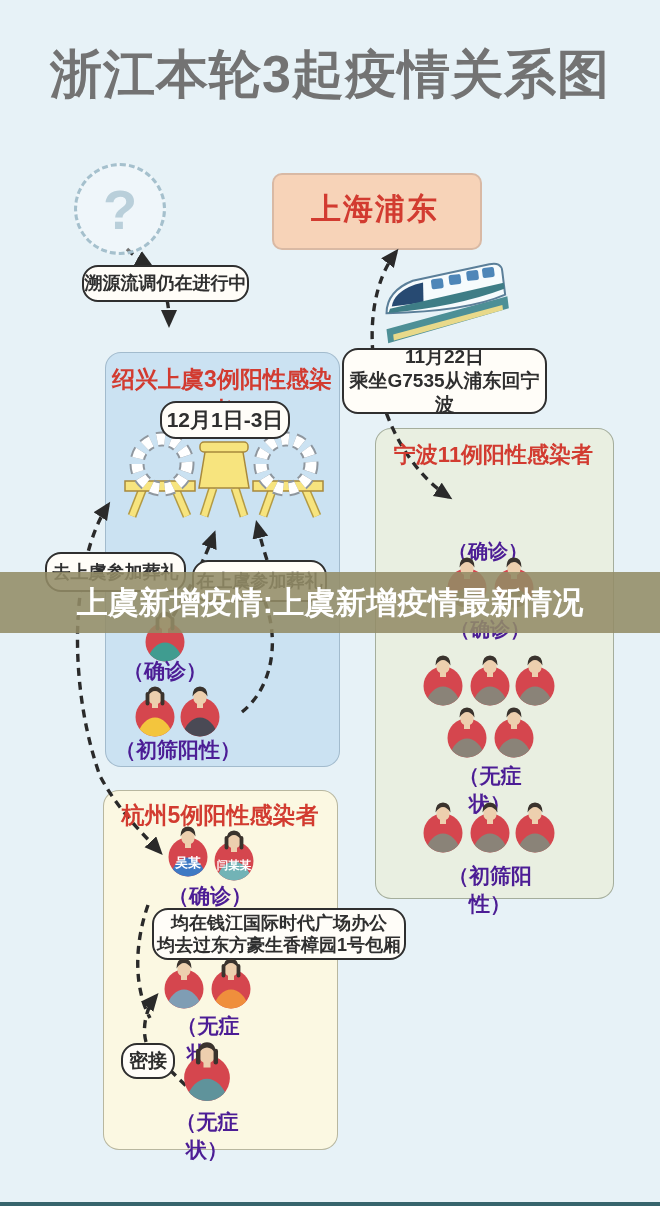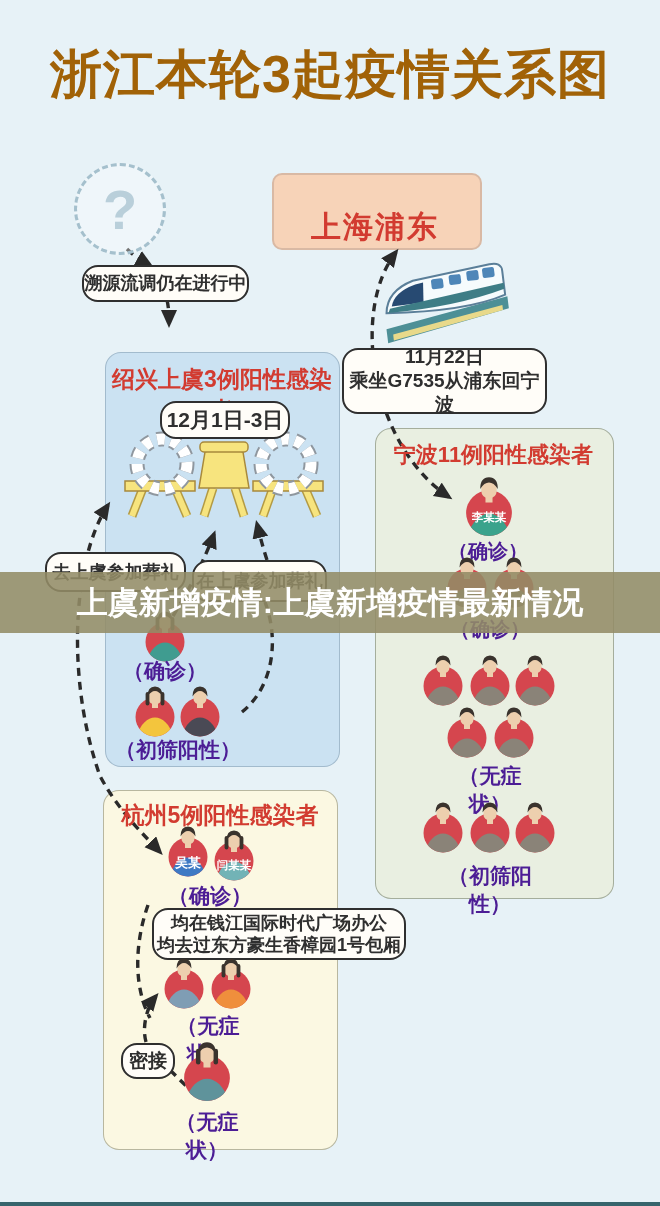--- a/index.html
+++ b/index.html
@@ -6,21 +6,21 @@
   body{font-family:"Liberation Sans","DejaVu Sans",sans-serif;}
   .canvas{position:relative;width:660px;height:1206px;background:#e7f2f7;overflow:hidden;}
   
   .layer{position:absolute;inset:0;}
   .layer-boxes{z-index:1;}
   .layer-arrows{z-index:2;}
   .layer-content{z-index:3;}
   .layer-band{z-index:4;}
   
   .main-title{position:absolute;left:0;top:40px;width:660px;text-align:center;
-    font-size:52px;font-weight:900;color:#a16207;letter-spacing:1px;}
+    font-size:52px;font-weight:900;color:#737373;letter-spacing:1px;}
   .sub-title{position:absolute;left:0;top:112px;width:660px;text-align:center;
     font-size:27px;font-weight:700;color:#4a80a8;}
   
   .qmark{position:absolute;left:74px;top:163px;width:86px;height:86px;border-radius:50%;
     border:3px dashed #a5c0cd;background:rgba(255,255,255,.35);
     display:flex;align-items:center;justify-content:center;
     font-size:56px;font-weight:900;color:#b9cfda;}
   
   .gbox{position:absolute;border-radius:16px;}
   .gbox-shaoxing{left:105px;top:352px;width:233px;height:413px;background:#cbe2f2;border:1.5px solid rgba(130,155,175,.55);}
@@ -29,21 +29,21 @@
   .gbox-shanghai{left:272px;top:173px;width:206px;height:73px;background:#f7d3b8;border:2px solid #d9b9a4;border-radius:10px;}
   
   .note{position:absolute;background:#fffdf8;border:2.5px solid #2f2f2f;border-radius:16px;
     color:#2f2f2f;font-weight:700;text-align:center;display:flex;flex-direction:column;
     align-items:center;justify-content:center;line-height:1.25;}
   
   .rtitle{position:absolute;text-align:center;font-weight:900;color:#d23b30;}
   .status{position:absolute;text-align:center;font-weight:700;color:#4c1d95;font-size:21px;}
   .shanghai-label{position:absolute;left:272px;top:173px;width:206px;height:73px;
     display:flex;align-items:center;justify-content:center;
-    font-size:30px;font-weight:900;color:#d23b30;letter-spacing:2px;margin-top:18px;}
+    font-size:30px;font-weight:900;color:#d23b30;letter-spacing:2px;}
   
   .person{position:absolute;}
   .person svg{display:block;width:100%;height:auto;}
   .pname{position:absolute;left:0;right:0;top:58%;text-align:center;color:#fff;
     font-weight:900;white-space:nowrap;}
   
   .band{position:absolute;left:0;top:572px;width:660px;height:61px;
     background:rgba(147,140,103,.88);display:flex;align-items:center;justify-content:center;}
   .band-text{font-size:31px;font-weight:900;color:#ffffff;letter-spacing:0;white-space:nowrap;}
   
@@ -215,37 +215,20 @@
             <rect x="20" y="18" width="6" height="8" fill="#edcfae"></rect>
             <path d="M4,58 C10,28 36,28 42,58 Z" fill="#4a4a55"></path>
           </g>
           <rect x="16.5" y="7" width="13" height="15" rx="5.5" fill="#edcfae"></rect>
           <path d="M15.5,14.5 Q15.5,4.5 23,4.5 Q30.5,4.5 30.5,14.5 Q27,9 23,9 Q19,9 15.5,14.5 Z" fill="#3a332d"></path>
         </svg>
       </div>
     <div class="status" style="left:108px;top:736px;width:140px;">（初筛阳性）</div>
 
     <div class="rtitle" style="left:380px;top:440px;width:227px;font-size:22px;">宁波11例阳性感染者</div>
-    <div class="person" style="left:462px;top:472px;width:54px;">
-        <svg viewBox="0 0 46 56" xmlns="http://www.w3.org/2000/svg">
-          <defs>
-            <clipPath id="pc3">
-              <circle cx="23" cy="35" r="19.5"></circle>
-            </clipPath>
-          </defs>
-          <circle cx="23" cy="35" r="19.5" fill="#d5464e"></circle>
-          <g clip-path="url(#pc3)">
-            <rect x="20" y="18" width="6" height="8" fill="#edcfae"></rect>
-            <path d="M4,58 C10,28 36,28 42,58 Z" fill="#3aa38c"></path>
-          </g>
-          <rect x="16.5" y="7" width="13" height="15" rx="5.5" fill="#edcfae"></rect>
-          <path d="M15.5,14.5 Q15.5,4.5 23,4.5 Q30.5,4.5 30.5,14.5 Q27,9 23,9 Q19,9 15.5,14.5 Z" fill="#3a332d"></path>
-        </svg>
-        <span class="pname" style="font-size:11.5px;">李某某</span>
-      </div>
     <div class="status" style="left:438px;top:538px;width:100px;font-size:20px;">（确诊）</div>
     <div class="person" style="left:444px;top:553px;width:46px;">
         <svg viewBox="0 0 46 56" xmlns="http://www.w3.org/2000/svg">
           <defs>
             <clipPath id="pc4">
               <circle cx="23" cy="35" r="19.5"></circle>
             </clipPath>
           </defs>
           <circle cx="23" cy="35" r="19.5" fill="#d5464e"></circle>
           <g clip-path="url(#pc4)">

